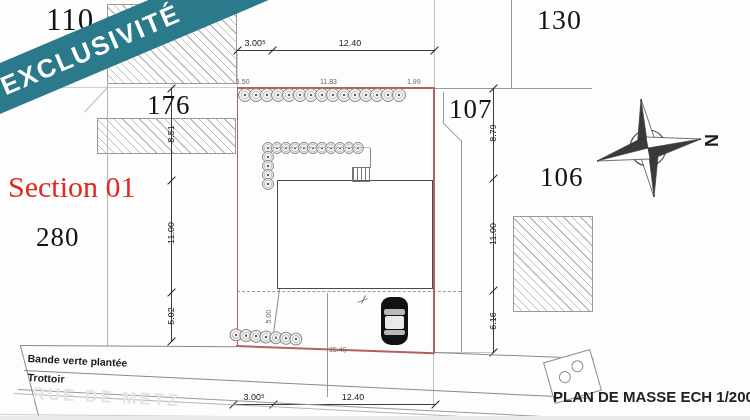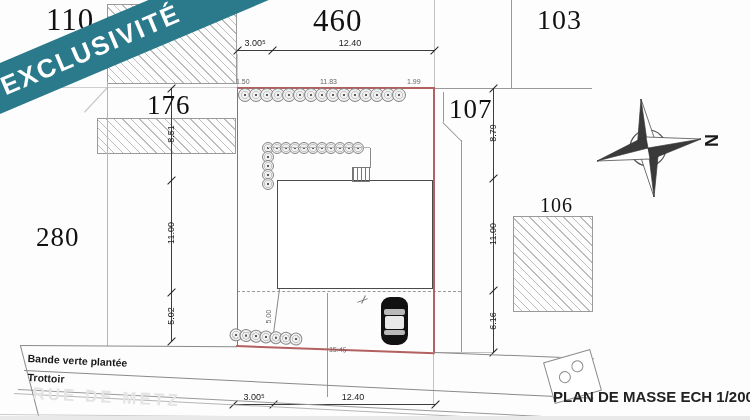--- a/index.html
+++ b/index.html
@@ -196,27 +196,27 @@
   <div class="abs" style="left:28px;top:352px;font-size:10.5px;font-weight:bold;transform:rotate(2.8deg);transform-origin:0 0;">Bande verte plantée</div>
   <div class="abs" style="left:28px;top:371px;font-size:10.5px;font-weight:bold;transform:rotate(2.8deg);transform-origin:0 0;">Trottoir</div>
   <div class="ghost" style="left:33px;top:384px;font-size:17px;transform:rotate(2.8deg);transform-origin:0 0;">RUE DE METZ</div>
 
   <div id="utilbox">
     <i style="left:10px;top:13px;"></i>
     <i style="left:25px;top:6px;"></i>
   </div>
 
   <div class="parcel ser" style="left:46px;top:2px;font-size:31px;">110</div>
-  <div class="parcel ser" style="left:313px;top:3px;font-size:31px;">460</div>
-  <div class="parcel ser" style="left:537px;top:4px;font-size:28px;">103</div>
+  <div class="parcel ser" style="left:537px;top:4px;font-size:28px;">130</div>
   <div class="parcel ser" style="left:147px;top:90px;font-size:27px;">176</div>
   <div class="parcel ser" style="left:449px;top:94px;font-size:27px;">107</div>
-  <div class="parcel ser" style="left:540px;top:194px;font-size:20px;">106</div>
+  <div class="parcel ser" style="left:540px;top:162px;font-size:27px;">106</div>
   <div class="parcel ser" style="left:36px;top:222px;font-size:27px;">280</div>
 
+  <div class="ser" style="position:absolute;left:8px;top:170px;font-size:30px;color:#e02820;">Section 01</div>
 
   <div id="banner" style="background: rgb(42, 122, 139);">
     <span>EXCLUSIVITÉ</span>
   </div>
 
   <svg class="abs" style="left:597px;top:93px;" width="125" height="115" viewBox="0 0 125 115">
     <circle cx="51" cy="55" r="18" fill="none" stroke="#555" stroke-width="1.2"></circle>
     <polygon points="44,6 51,55 40,57" fill="#3a3a3a" stroke="#333" stroke-width="0.7"></polygon>
     <polygon points="44,6 51,55 59,50" fill="#ffffff" stroke="#333" stroke-width="0.7"></polygon>
     <polygon points="57,104 51,55 62,53" fill="#3a3a3a" stroke="#333" stroke-width="0.7"></polygon>

